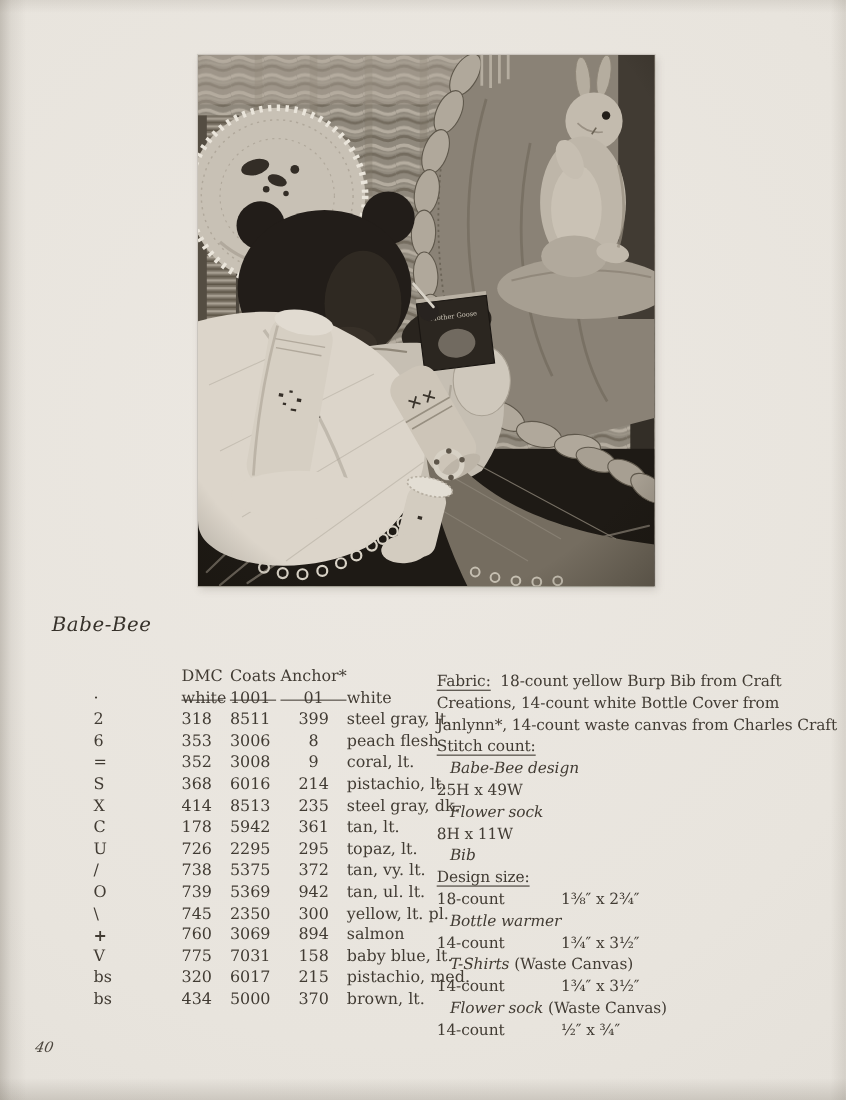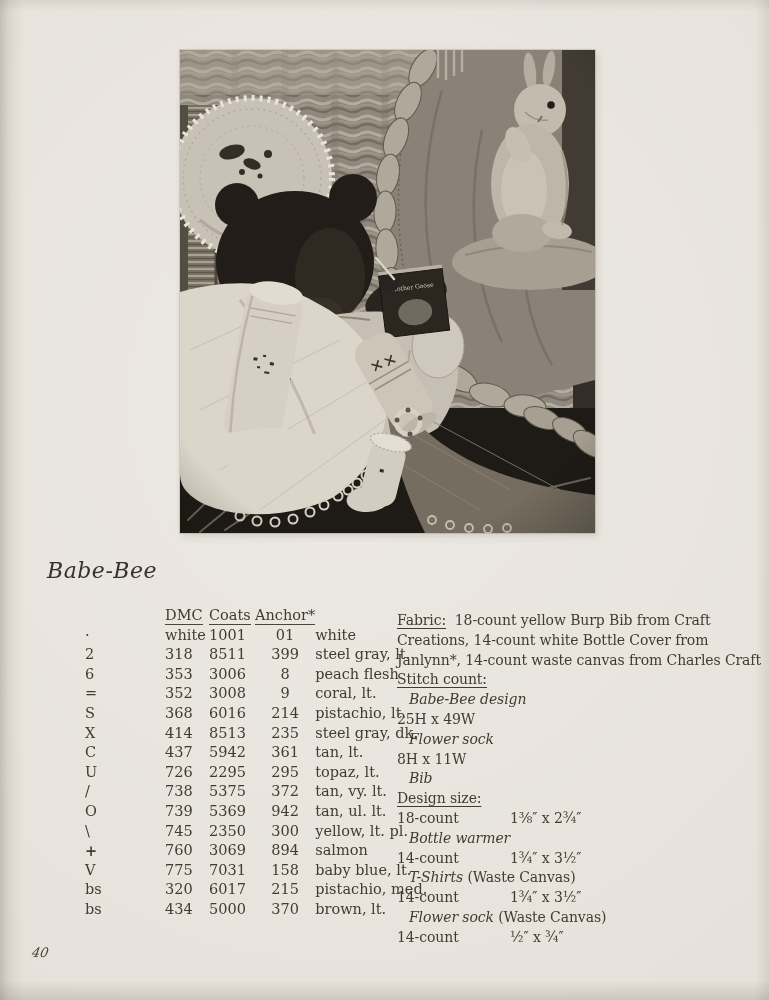--- a/index.html
+++ b/index.html
@@ -18,35 +18,35 @@
       radial-gradient(120% 100% at 45% 40%, #ece8e2 0%, #e8e4dd 55%, #e1ddd6 100%);
   }
   .photo{
     position:absolute;left:180px;top:50px;width:415px;height:483px;
     box-shadow:0 0 0 1px rgba(90,83,72,.18), 2px 3px 7px rgba(90,83,72,.18);
     background:#8f887c;
   }
   .photo svg{display:block}
   .title{
     position:absolute;left:47px;top:558px;margin:0;
-    font-size:22px;font-weight:normal;font-style:italic;
+    font-size:18px;font-weight:normal;font-style:italic;
     letter-spacing:.5px;color:#37322b;
   }
   .floss{position:absolute;left:60px;top:606px;color:#413b33;}
   .floss table{border-collapse:collapse;}
   .floss th,.floss td{
     padding:0;height:19.6px;line-height:19.6px;font-size:14.5px;
     font-weight:normal;text-align:left;white-space:nowrap;vertical-align:bottom;
   }
   .floss .sym{width:80px;padding-left:25px;}
   .floss .dmc{width:44px;}
   .floss .coats{width:46px;}
   .floss .anchor{width:55px;text-align:center;}
   .floss .name{width:110px;}
-  .floss .hu{border-bottom:1.2px solid #4a443c;padding-bottom:1px;}
+  .floss .hu{border-bottom:1.2px solid #4a443c;padding-bottom:13px;}
   .floss td.heavy{font-weight:bold;}
   .details{position:absolute;left:397px;top:611px;width:345px;color:#413b33;}
   .detail-line{position:relative;height:19.8px;line-height:19.8px;white-space:pre;
     font-size:14px;letter-spacing:-0.1px;}
   .detail-line .u{text-decoration:underline;text-underline-offset:3px;}
   .detail-line .i{font-style:italic;margin-left:12px;}
   .detail-line .m{position:absolute;left:113px;top:0;}
   .pagenum{
     position:absolute;left:32px;top:945px;font-size:13px;font-style:italic;
     color:#4a443c;transform:skewX(-10deg);
@@ -335,21 +335,21 @@
           </tr>
           <tr>
             <td class="sym">X</td>
             <td class="dmc">414</td>
             <td class="coats">8513</td>
             <td class="anchor">235</td>
             <td class="name">steel gray, dk.</td>
           </tr>
           <tr>
             <td class="sym">C</td>
-            <td class="dmc">437</td>
+            <td class="dmc">178</td>
             <td class="coats">5942</td>
             <td class="anchor">361</td>
             <td class="name">tan, lt.</td>
           </tr>
           <tr>
             <td class="sym">U</td>
             <td class="dmc">726</td>
             <td class="coats">2295</td>
             <td class="anchor">295</td>
             <td class="name">topaz, lt.</td>

